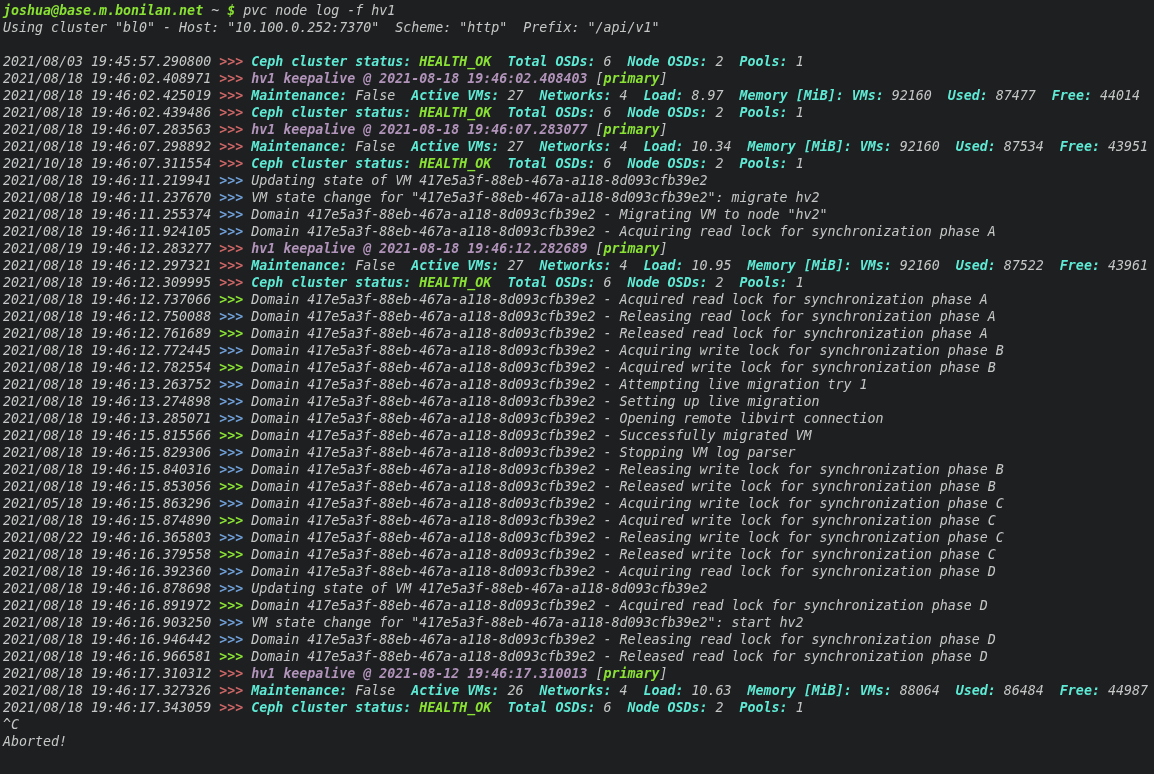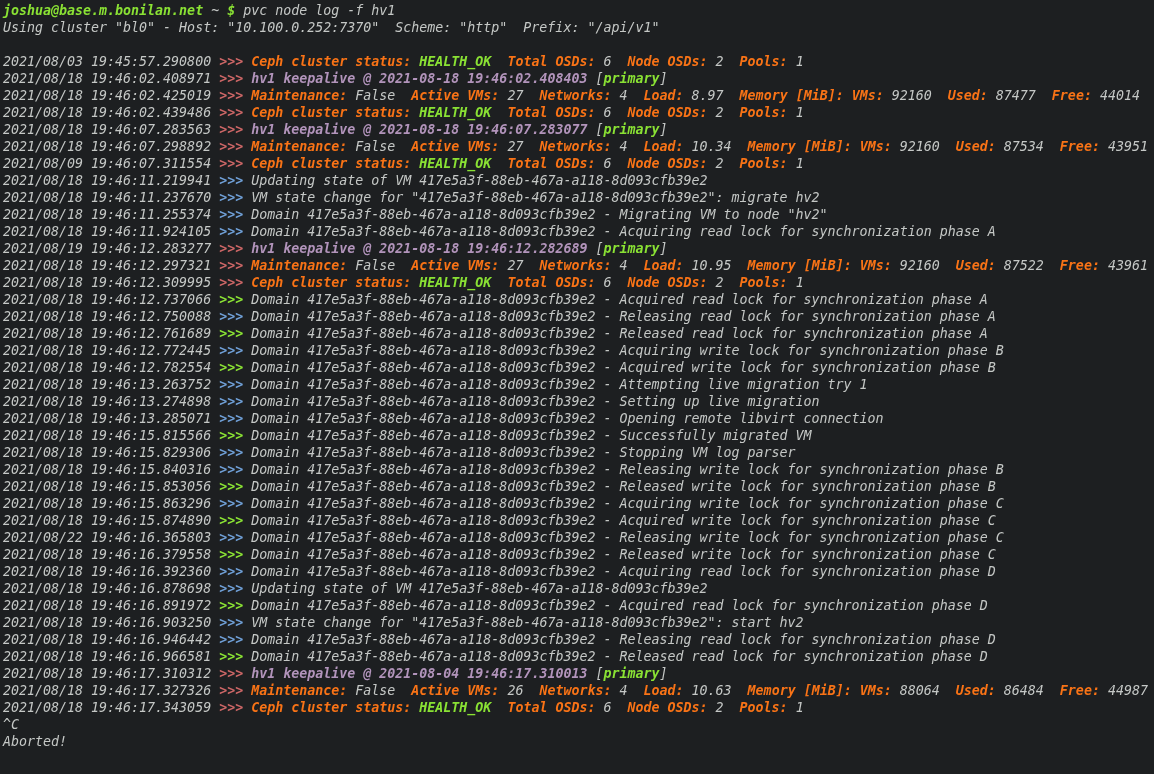--- a/index.html
+++ b/index.html
@@ -10,21 +10,21 @@
     font-size:13.3px;
     line-height:17px;
     color:#c5c8c6;
     box-sizing:border-box;
     padding:2px 0 0 3px;
     overflow:hidden;
   }
   .line{white-space:pre;height:17px;font-style:italic;}
   .blank{height:17px;}
   .p{color:#c5c8c6;}
-  .b{color:#f97316;font-weight:bold;}
+  .b{color:#5eead4;font-weight:bold;}
   .g{color:#8ae234;font-weight:bold;}
   .m{color:#b294bb;font-weight:bold;}
   .ts{color:#c5c8c6;}
   .arrow{font-weight:bold;}
   .arrow.red{color:#cc6666;}
   .arrow.green{color:#8ae234;}
   .arrow.blue{color:#6f9fd6;}
   .prompt-user{color:#8ae234;font-weight:bold;}
   .prompt-symbol{color:#8ae234;font-weight:bold;}
 </style>
@@ -37,49 +37,49 @@
 
 <div class="blank"></div>
 
 <div>
     <div class="line"><span class="ts">2021/08/03 19:45:57.290800 </span><span class="arrow red">&gt;&gt;&gt; </span><span class="b">Ceph cluster status: </span><span class="g">HEALTH_OK</span><span class="p">  </span><span class="b">Total OSDs: </span><span class="p">6  </span><span class="b">Node OSDs: </span><span class="p">2  </span><span class="b">Pools: </span><span class="p">1</span></div>
     <div class="line"><span class="ts">2021/08/18 19:46:02.408971 </span><span class="arrow red">&gt;&gt;&gt; </span><span class="m">hv1 keepalive @ 2021-08-18 19:46:02.408403</span><span class="p"> [</span><span class="g">primary</span><span class="p">]</span></div>
     <div class="line"><span class="ts">2021/08/18 19:46:02.425019 </span><span class="arrow red">&gt;&gt;&gt; </span><span class="b">Maintenance: </span><span class="p">False  </span><span class="b">Active VMs: </span><span class="p">27  </span><span class="b">Networks: </span><span class="p">4  </span><span class="b">Load: </span><span class="p">8.97  </span><span class="b">Memory [MiB]: </span><span class="b">VMs: </span><span class="p">92160  </span><span class="b">Used: </span><span class="p">87477  </span><span class="b">Free: </span><span class="p">44014</span></div>
     <div class="line"><span class="ts">2021/08/18 19:46:02.439486 </span><span class="arrow red">&gt;&gt;&gt; </span><span class="b">Ceph cluster status: </span><span class="g">HEALTH_OK</span><span class="p">  </span><span class="b">Total OSDs: </span><span class="p">6  </span><span class="b">Node OSDs: </span><span class="p">2  </span><span class="b">Pools: </span><span class="p">1</span></div>
     <div class="line"><span class="ts">2021/08/18 19:46:07.283563 </span><span class="arrow red">&gt;&gt;&gt; </span><span class="m">hv1 keepalive @ 2021-08-18 19:46:07.283077</span><span class="p"> [</span><span class="g">primary</span><span class="p">]</span></div>
     <div class="line"><span class="ts">2021/08/18 19:46:07.298892 </span><span class="arrow red">&gt;&gt;&gt; </span><span class="b">Maintenance: </span><span class="p">False  </span><span class="b">Active VMs: </span><span class="p">27  </span><span class="b">Networks: </span><span class="p">4  </span><span class="b">Load: </span><span class="p">10.34  </span><span class="b">Memory [MiB]: </span><span class="b">VMs: </span><span class="p">92160  </span><span class="b">Used: </span><span class="p">87534  </span><span class="b">Free: </span><span class="p">43951</span></div>
-    <div class="line"><span class="ts">2021/08/09 19:46:07.311554 </span><span class="arrow red">&gt;&gt;&gt; </span><span class="b">Ceph cluster status: </span><span class="g">HEALTH_OK</span><span class="p">  </span><span class="b">Total OSDs: </span><span class="p">6  </span><span class="b">Node OSDs: </span><span class="p">2  </span><span class="b">Pools: </span><span class="p">1</span></div>
+    <div class="line"><span class="ts">2021/10/18 19:46:07.311554 </span><span class="arrow red">&gt;&gt;&gt; </span><span class="b">Ceph cluster status: </span><span class="g">HEALTH_OK</span><span class="p">  </span><span class="b">Total OSDs: </span><span class="p">6  </span><span class="b">Node OSDs: </span><span class="p">2  </span><span class="b">Pools: </span><span class="p">1</span></div>
     <div class="line"><span class="ts">2021/08/18 19:46:11.219941 </span><span class="arrow blue">&gt;&gt;&gt; </span><span class="p">Updating state of VM 417e5a3f-88eb-467a-a118-8d093cfb39e2</span></div>
     <div class="line"><span class="ts">2021/08/18 19:46:11.237670 </span><span class="arrow blue">&gt;&gt;&gt; </span><span class="p">VM state change for "417e5a3f-88eb-467a-a118-8d093cfb39e2": migrate hv2</span></div>
     <div class="line"><span class="ts">2021/08/18 19:46:11.255374 </span><span class="arrow blue">&gt;&gt;&gt; </span><span class="p">Domain 417e5a3f-88eb-467a-a118-8d093cfb39e2 - Migrating VM to node "hv2"</span></div>
     <div class="line"><span class="ts">2021/08/18 19:46:11.924105 </span><span class="arrow blue">&gt;&gt;&gt; </span><span class="p">Domain 417e5a3f-88eb-467a-a118-8d093cfb39e2 - Acquiring read lock for synchronization phase A</span></div>
     <div class="line"><span class="ts">2021/08/19 19:46:12.283277 </span><span class="arrow red">&gt;&gt;&gt; </span><span class="m">hv1 keepalive @ 2021-08-18 19:46:12.282689</span><span class="p"> [</span><span class="g">primary</span><span class="p">]</span></div>
     <div class="line"><span class="ts">2021/08/18 19:46:12.297321 </span><span class="arrow red">&gt;&gt;&gt; </span><span class="b">Maintenance: </span><span class="p">False  </span><span class="b">Active VMs: </span><span class="p">27  </span><span class="b">Networks: </span><span class="p">4  </span><span class="b">Load: </span><span class="p">10.95  </span><span class="b">Memory [MiB]: </span><span class="b">VMs: </span><span class="p">92160  </span><span class="b">Used: </span><span class="p">87522  </span><span class="b">Free: </span><span class="p">43961</span></div>
     <div class="line"><span class="ts">2021/08/18 19:46:12.309995 </span><span class="arrow red">&gt;&gt;&gt; </span><span class="b">Ceph cluster status: </span><span class="g">HEALTH_OK</span><span class="p">  </span><span class="b">Total OSDs: </span><span class="p">6  </span><span class="b">Node OSDs: </span><span class="p">2  </span><span class="b">Pools: </span><span class="p">1</span></div>
     <div class="line"><span class="ts">2021/08/18 19:46:12.737066 </span><span class="arrow green">&gt;&gt;&gt; </span><span class="p">Domain 417e5a3f-88eb-467a-a118-8d093cfb39e2 - Acquired read lock for synchronization phase A</span></div>
     <div class="line"><span class="ts">2021/08/18 19:46:12.750088 </span><span class="arrow blue">&gt;&gt;&gt; </span><span class="p">Domain 417e5a3f-88eb-467a-a118-8d093cfb39e2 - Releasing read lock for synchronization phase A</span></div>
     <div class="line"><span class="ts">2021/08/18 19:46:12.761689 </span><span class="arrow green">&gt;&gt;&gt; </span><span class="p">Domain 417e5a3f-88eb-467a-a118-8d093cfb39e2 - Released read lock for synchronization phase A</span></div>
     <div class="line"><span class="ts">2021/08/18 19:46:12.772445 </span><span class="arrow blue">&gt;&gt;&gt; </span><span class="p">Domain 417e5a3f-88eb-467a-a118-8d093cfb39e2 - Acquiring write lock for synchronization phase B</span></div>
     <div class="line"><span class="ts">2021/08/18 19:46:12.782554 </span><span class="arrow green">&gt;&gt;&gt; </span><span class="p">Domain 417e5a3f-88eb-467a-a118-8d093cfb39e2 - Acquired write lock for synchronization phase B</span></div>
     <div class="line"><span class="ts">2021/08/18 19:46:13.263752 </span><span class="arrow blue">&gt;&gt;&gt; </span><span class="p">Domain 417e5a3f-88eb-467a-a118-8d093cfb39e2 - Attempting live migration try 1</span></div>
     <div class="line"><span class="ts">2021/08/18 19:46:13.274898 </span><span class="arrow blue">&gt;&gt;&gt; </span><span class="p">Domain 417e5a3f-88eb-467a-a118-8d093cfb39e2 - Setting up live migration</span></div>
     <div class="line"><span class="ts">2021/08/18 19:46:13.285071 </span><span class="arrow blue">&gt;&gt;&gt; </span><span class="p">Domain 417e5a3f-88eb-467a-a118-8d093cfb39e2 - Opening remote libvirt connection</span></div>
     <div class="line"><span class="ts">2021/08/18 19:46:15.815566 </span><span class="arrow green">&gt;&gt;&gt; </span><span class="p">Domain 417e5a3f-88eb-467a-a118-8d093cfb39e2 - Successfully migrated VM</span></div>
     <div class="line"><span class="ts">2021/08/18 19:46:15.829306 </span><span class="arrow blue">&gt;&gt;&gt; </span><span class="p">Domain 417e5a3f-88eb-467a-a118-8d093cfb39e2 - Stopping VM log parser</span></div>
     <div class="line"><span class="ts">2021/08/18 19:46:15.840316 </span><span class="arrow blue">&gt;&gt;&gt; </span><span class="p">Domain 417e5a3f-88eb-467a-a118-8d093cfb39e2 - Releasing write lock for synchronization phase B</span></div>
     <div class="line"><span class="ts">2021/08/18 19:46:15.853056 </span><span class="arrow green">&gt;&gt;&gt; </span><span class="p">Domain 417e5a3f-88eb-467a-a118-8d093cfb39e2 - Released write lock for synchronization phase B</span></div>
-    <div class="line"><span class="ts">2021/08/18 19:46:15.863296 </span><span class="arrow blue">&gt;&gt;&gt; </span><span class="p">Domain 417e5a3f-88eb-467a-a118-8d093cfb39e2 - Acquiring write lock for synchronization phase C</span></div>
+    <div class="line"><span class="ts">2021/05/18 19:46:15.863296 </span><span class="arrow blue">&gt;&gt;&gt; </span><span class="p">Domain 417e5a3f-88eb-467a-a118-8d093cfb39e2 - Acquiring write lock for synchronization phase C</span></div>
     <div class="line"><span class="ts">2021/08/18 19:46:15.874890 </span><span class="arrow green">&gt;&gt;&gt; </span><span class="p">Domain 417e5a3f-88eb-467a-a118-8d093cfb39e2 - Acquired write lock for synchronization phase C</span></div>
     <div class="line"><span class="ts">2021/08/22 19:46:16.365803 </span><span class="arrow blue">&gt;&gt;&gt; </span><span class="p">Domain 417e5a3f-88eb-467a-a118-8d093cfb39e2 - Releasing write lock for synchronization phase C</span></div>
     <div class="line"><span class="ts">2021/08/18 19:46:16.379558 </span><span class="arrow green">&gt;&gt;&gt; </span><span class="p">Domain 417e5a3f-88eb-467a-a118-8d093cfb39e2 - Released write lock for synchronization phase C</span></div>
     <div class="line"><span class="ts">2021/08/18 19:46:16.392360 </span><span class="arrow blue">&gt;&gt;&gt; </span><span class="p">Domain 417e5a3f-88eb-467a-a118-8d093cfb39e2 - Acquiring read lock for synchronization phase D</span></div>
     <div class="line"><span class="ts">2021/08/18 19:46:16.878698 </span><span class="arrow blue">&gt;&gt;&gt; </span><span class="p">Updating state of VM 417e5a3f-88eb-467a-a118-8d093cfb39e2</span></div>
     <div class="line"><span class="ts">2021/08/18 19:46:16.891972 </span><span class="arrow green">&gt;&gt;&gt; </span><span class="p">Domain 417e5a3f-88eb-467a-a118-8d093cfb39e2 - Acquired read lock for synchronization phase D</span></div>
     <div class="line"><span class="ts">2021/08/18 19:46:16.903250 </span><span class="arrow blue">&gt;&gt;&gt; </span><span class="p">VM state change for "417e5a3f-88eb-467a-a118-8d093cfb39e2": start hv2</span></div>
     <div class="line"><span class="ts">2021/08/18 19:46:16.946442 </span><span class="arrow blue">&gt;&gt;&gt; </span><span class="p">Domain 417e5a3f-88eb-467a-a118-8d093cfb39e2 - Releasing read lock for synchronization phase D</span></div>
     <div class="line"><span class="ts">2021/08/18 19:46:16.966581 </span><span class="arrow green">&gt;&gt;&gt; </span><span class="p">Domain 417e5a3f-88eb-467a-a118-8d093cfb39e2 - Released read lock for synchronization phase D</span></div>
-    <div class="line"><span class="ts">2021/08/18 19:46:17.310312 </span><span class="arrow red">&gt;&gt;&gt; </span><span class="m">hv1 keepalive @ 2021-08-04 19:46:17.310013</span><span class="p"> [</span><span class="g">primary</span><span class="p">]</span></div>
+    <div class="line"><span class="ts">2021/08/18 19:46:17.310312 </span><span class="arrow red">&gt;&gt;&gt; </span><span class="m">hv1 keepalive @ 2021-08-12 19:46:17.310013</span><span class="p"> [</span><span class="g">primary</span><span class="p">]</span></div>
     <div class="line"><span class="ts">2021/08/18 19:46:17.327326 </span><span class="arrow red">&gt;&gt;&gt; </span><span class="b">Maintenance: </span><span class="p">False  </span><span class="b">Active VMs: </span><span class="p">26  </span><span class="b">Networks: </span><span class="p">4  </span><span class="b">Load: </span><span class="p">10.63  </span><span class="b">Memory [MiB]: </span><span class="b">VMs: </span><span class="p">88064  </span><span class="b">Used: </span><span class="p">86484  </span><span class="b">Free: </span><span class="p">44987</span></div>
     <div class="line"><span class="ts">2021/08/18 19:46:17.343059 </span><span class="arrow red">&gt;&gt;&gt; </span><span class="b">Ceph cluster status: </span><span class="g">HEALTH_OK</span><span class="p">  </span><span class="b">Total OSDs: </span><span class="p">6  </span><span class="b">Node OSDs: </span><span class="p">2  </span><span class="b">Pools: </span><span class="p">1</span></div>
   </div>
 
 <div class="line">^C</div>
 <div class="line">Aborted!</div>
 
 </body></html>

